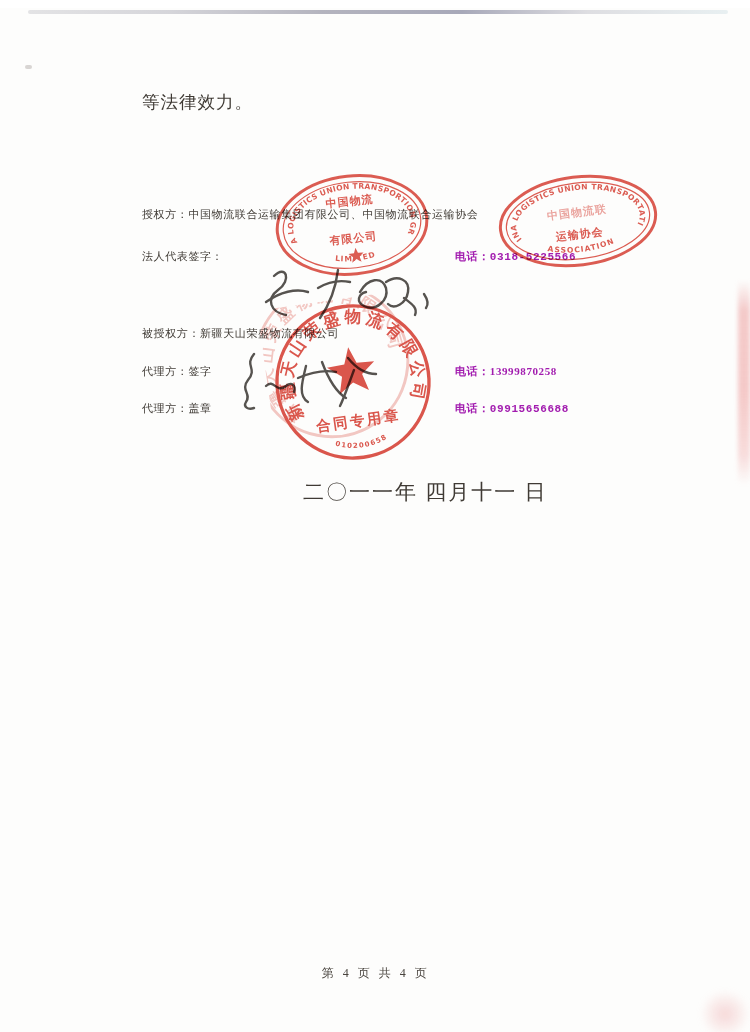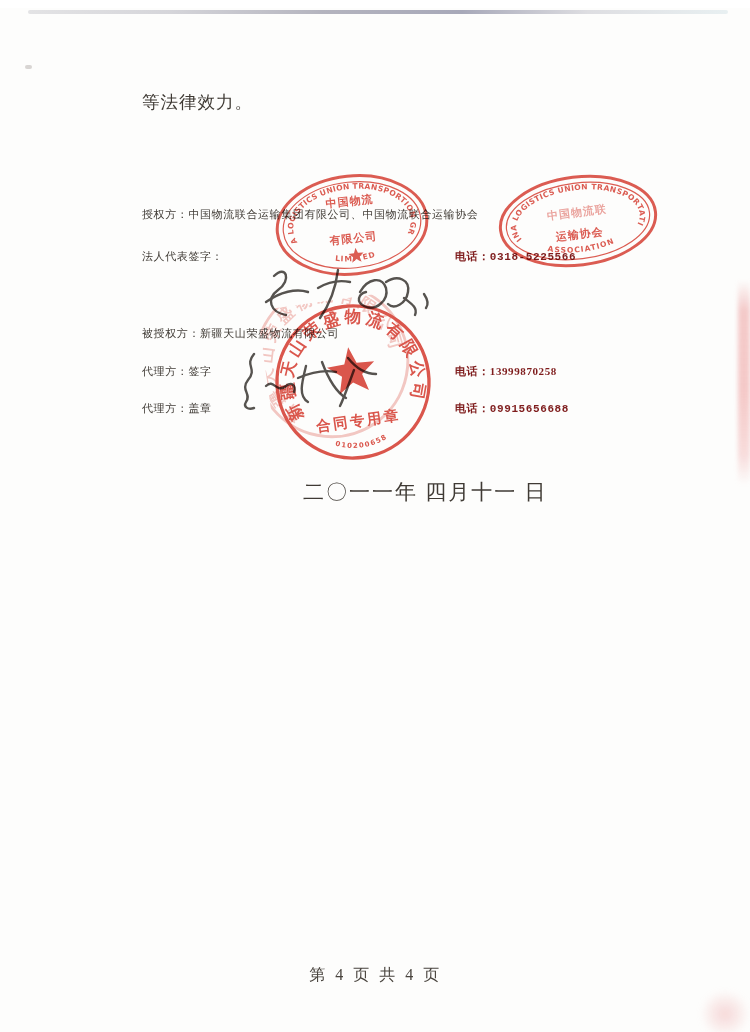--- a/index.html
+++ b/index.html
@@ -17,25 +17,25 @@
       rgba(150,150,165,0.3) 80%,rgba(170,200,210,0.25) 100%);
     border-radius:2px;
   }
   .speck{
     position:absolute;left:25px;top:57px;width:7px;height:4px;
     background:#b9b5b0;opacity:.55;border-radius:2px;
   }
   .closing{position:absolute;left:142px;top:82px;font-size:17.5px;letter-spacing:1px;margin:0;}
   .row{position:absolute;left:0;top:0;width:750px;height:24px;font-size:11px;z-index:2;}
   .row .left{position:absolute;left:142px;letter-spacing:0.6px;white-space:nowrap;}
-  .row .right{position:absolute;left:455px;letter-spacing:0.6px;white-space:nowrap;color:#7f1d1d;font-weight:bold;}
+  .row .right{position:absolute;left:455px;letter-spacing:0.6px;white-space:nowrap;color:#a21caf;font-weight:bold;}
   .r0{top:199px;} .r1{top:241px;font-family:Liberation Mono, monospace;} .r2{top:281px;} .r3{top:318px;} .r4{top:356px;} .r5{top:393px;font-family:Liberation Mono, monospace;}
   .date-line{position:absolute;left:303px;top:470px;font-size:21px;letter-spacing:2px;z-index:2;}
   .footer{position:absolute;left:0;top:957px;width:750px;text-align:center;
-    font-size:16px;letter-spacing:1.5px;word-spacing:3px;color:#49443e;z-index:2;}
+    font-size:12px;letter-spacing:1.5px;word-spacing:3px;color:#49443e;z-index:2;}
   .stamp{position:absolute;mix-blend-mode:multiply;z-index:4;}
   .signature{position:absolute;mix-blend-mode:multiply;z-index:5;}
   .stamp svg text{font-family:"DejaVu Sans",sans-serif;}
   .pink-streak{
     position:absolute;left:738px;top:272px;width:12px;height:205px;z-index:1;
     background:linear-gradient(180deg,rgba(235,150,150,0) 0%,rgba(233,140,140,0.45) 15%,
       rgba(236,150,150,0.5) 55%,rgba(238,160,160,0.35) 85%,rgba(238,160,160,0) 100%);
     filter:blur(2px);
   }
   .pink-smudge{

